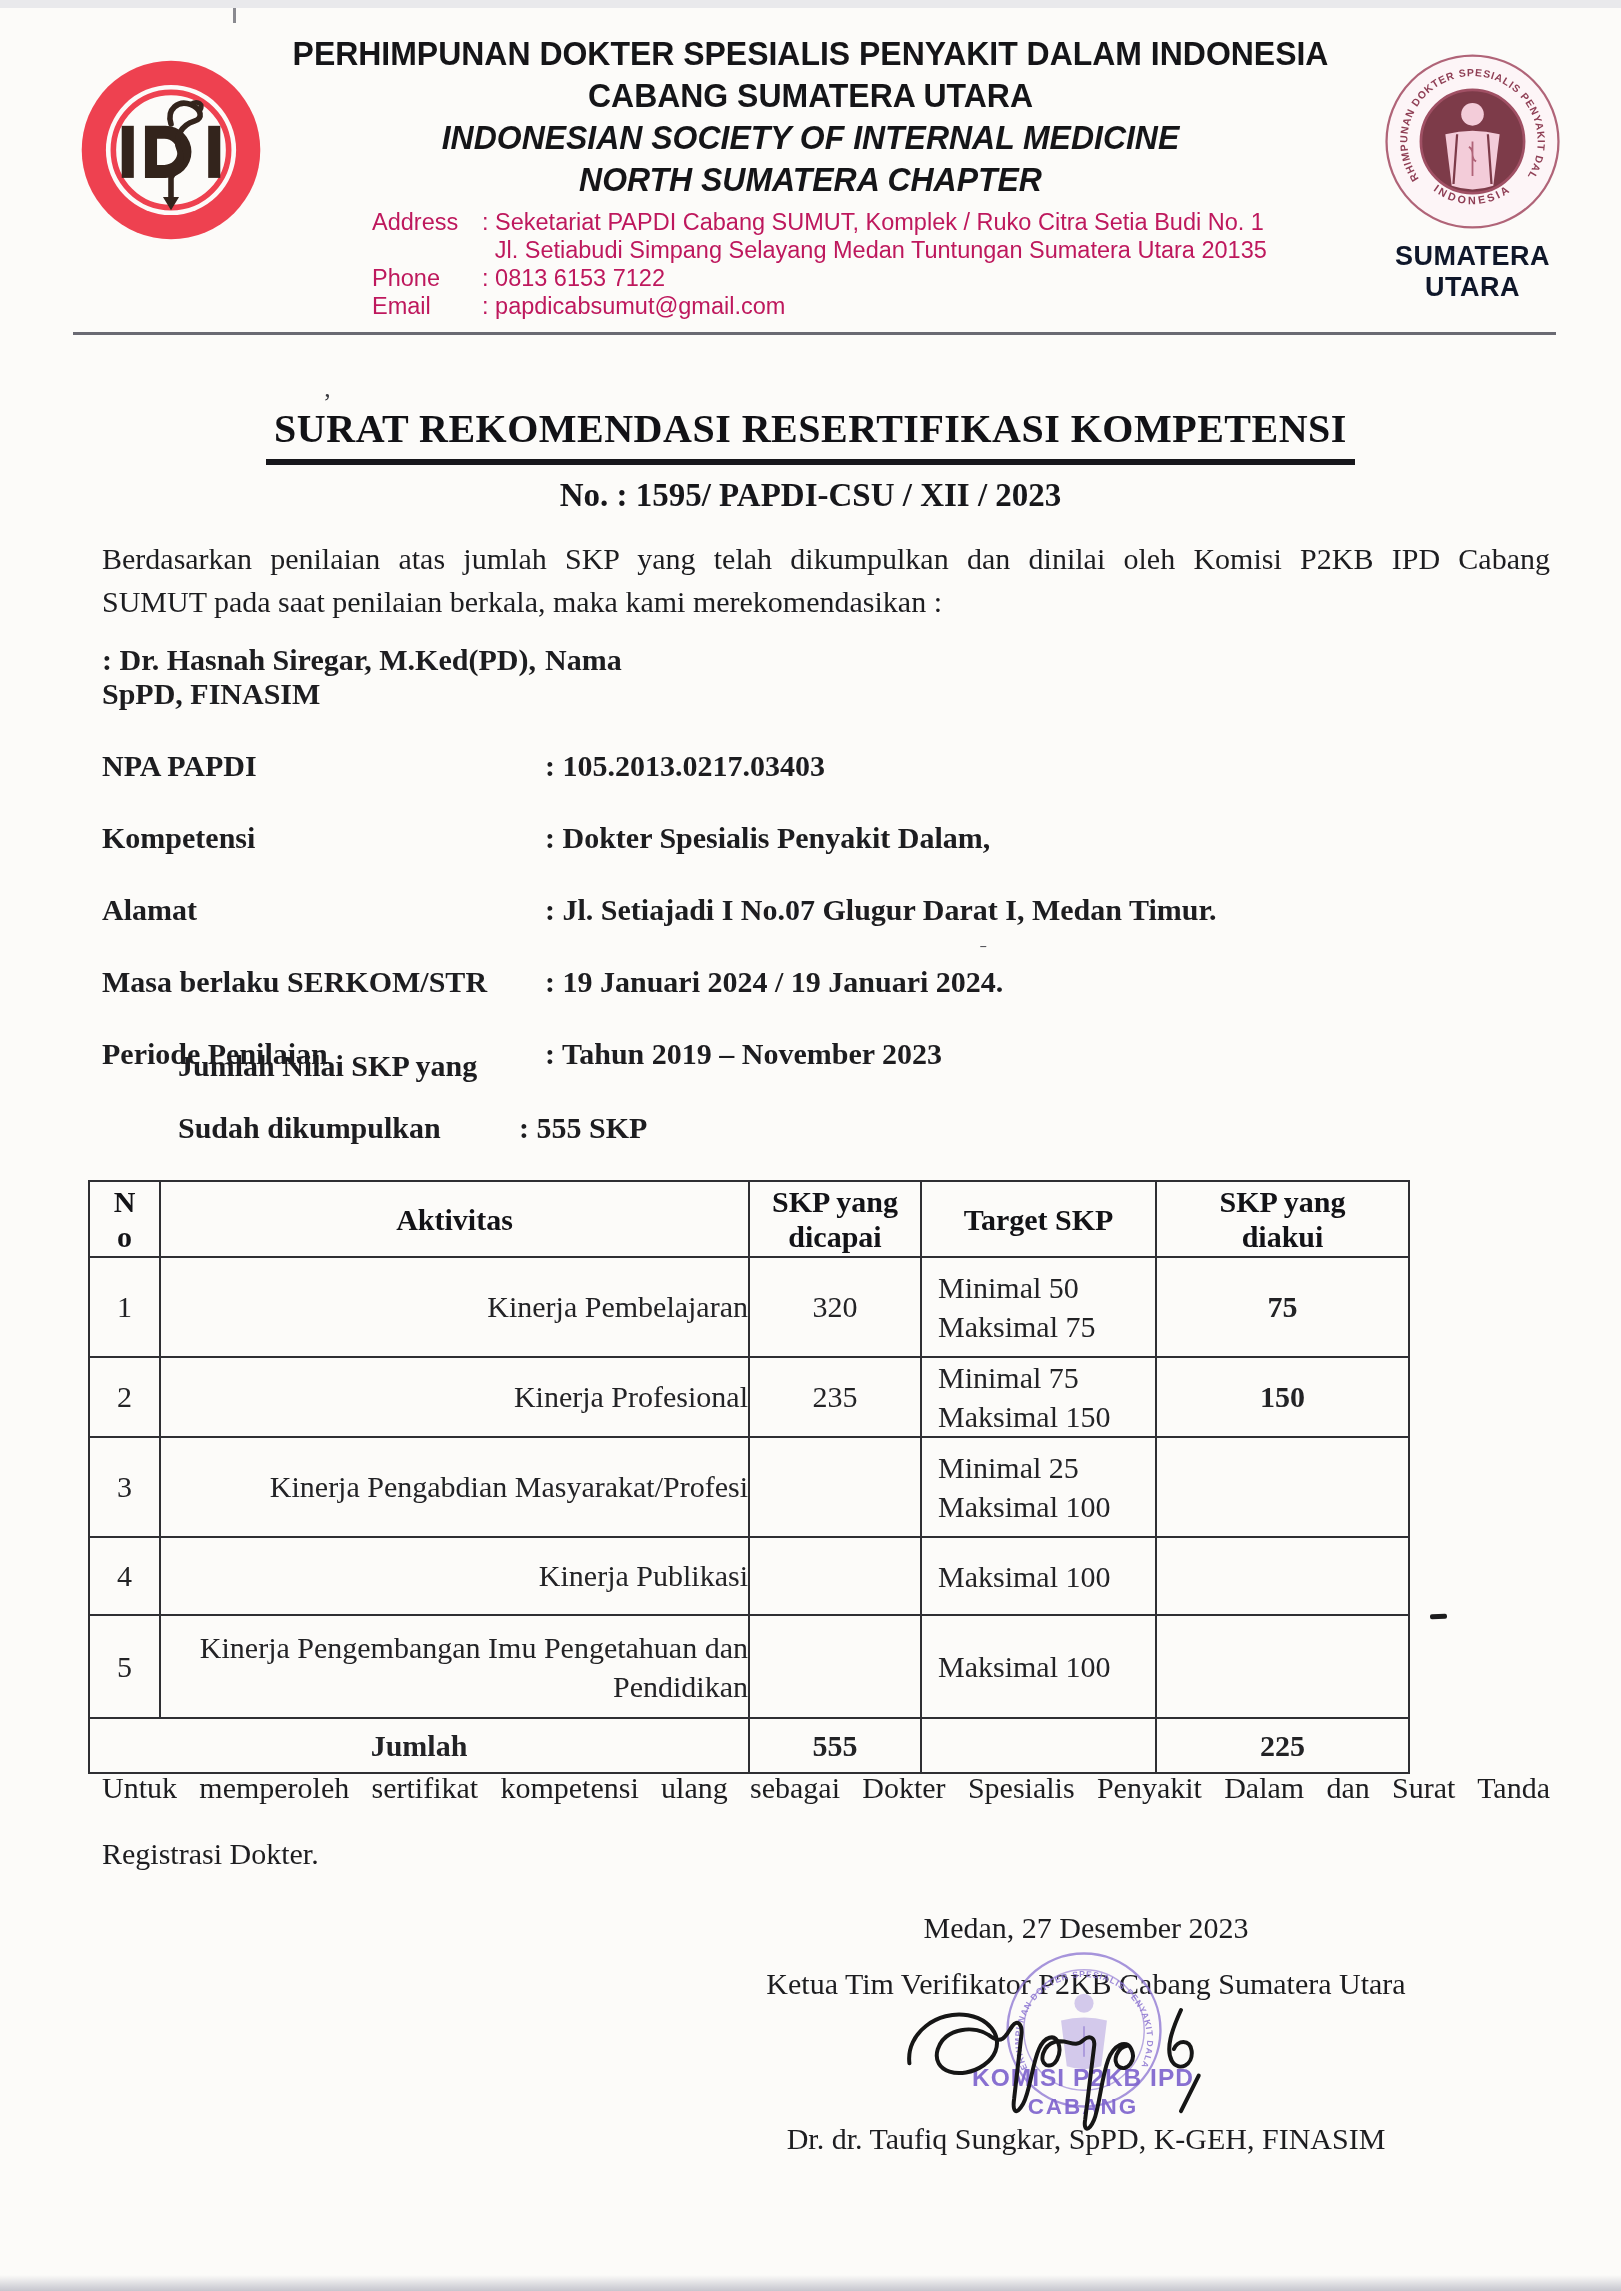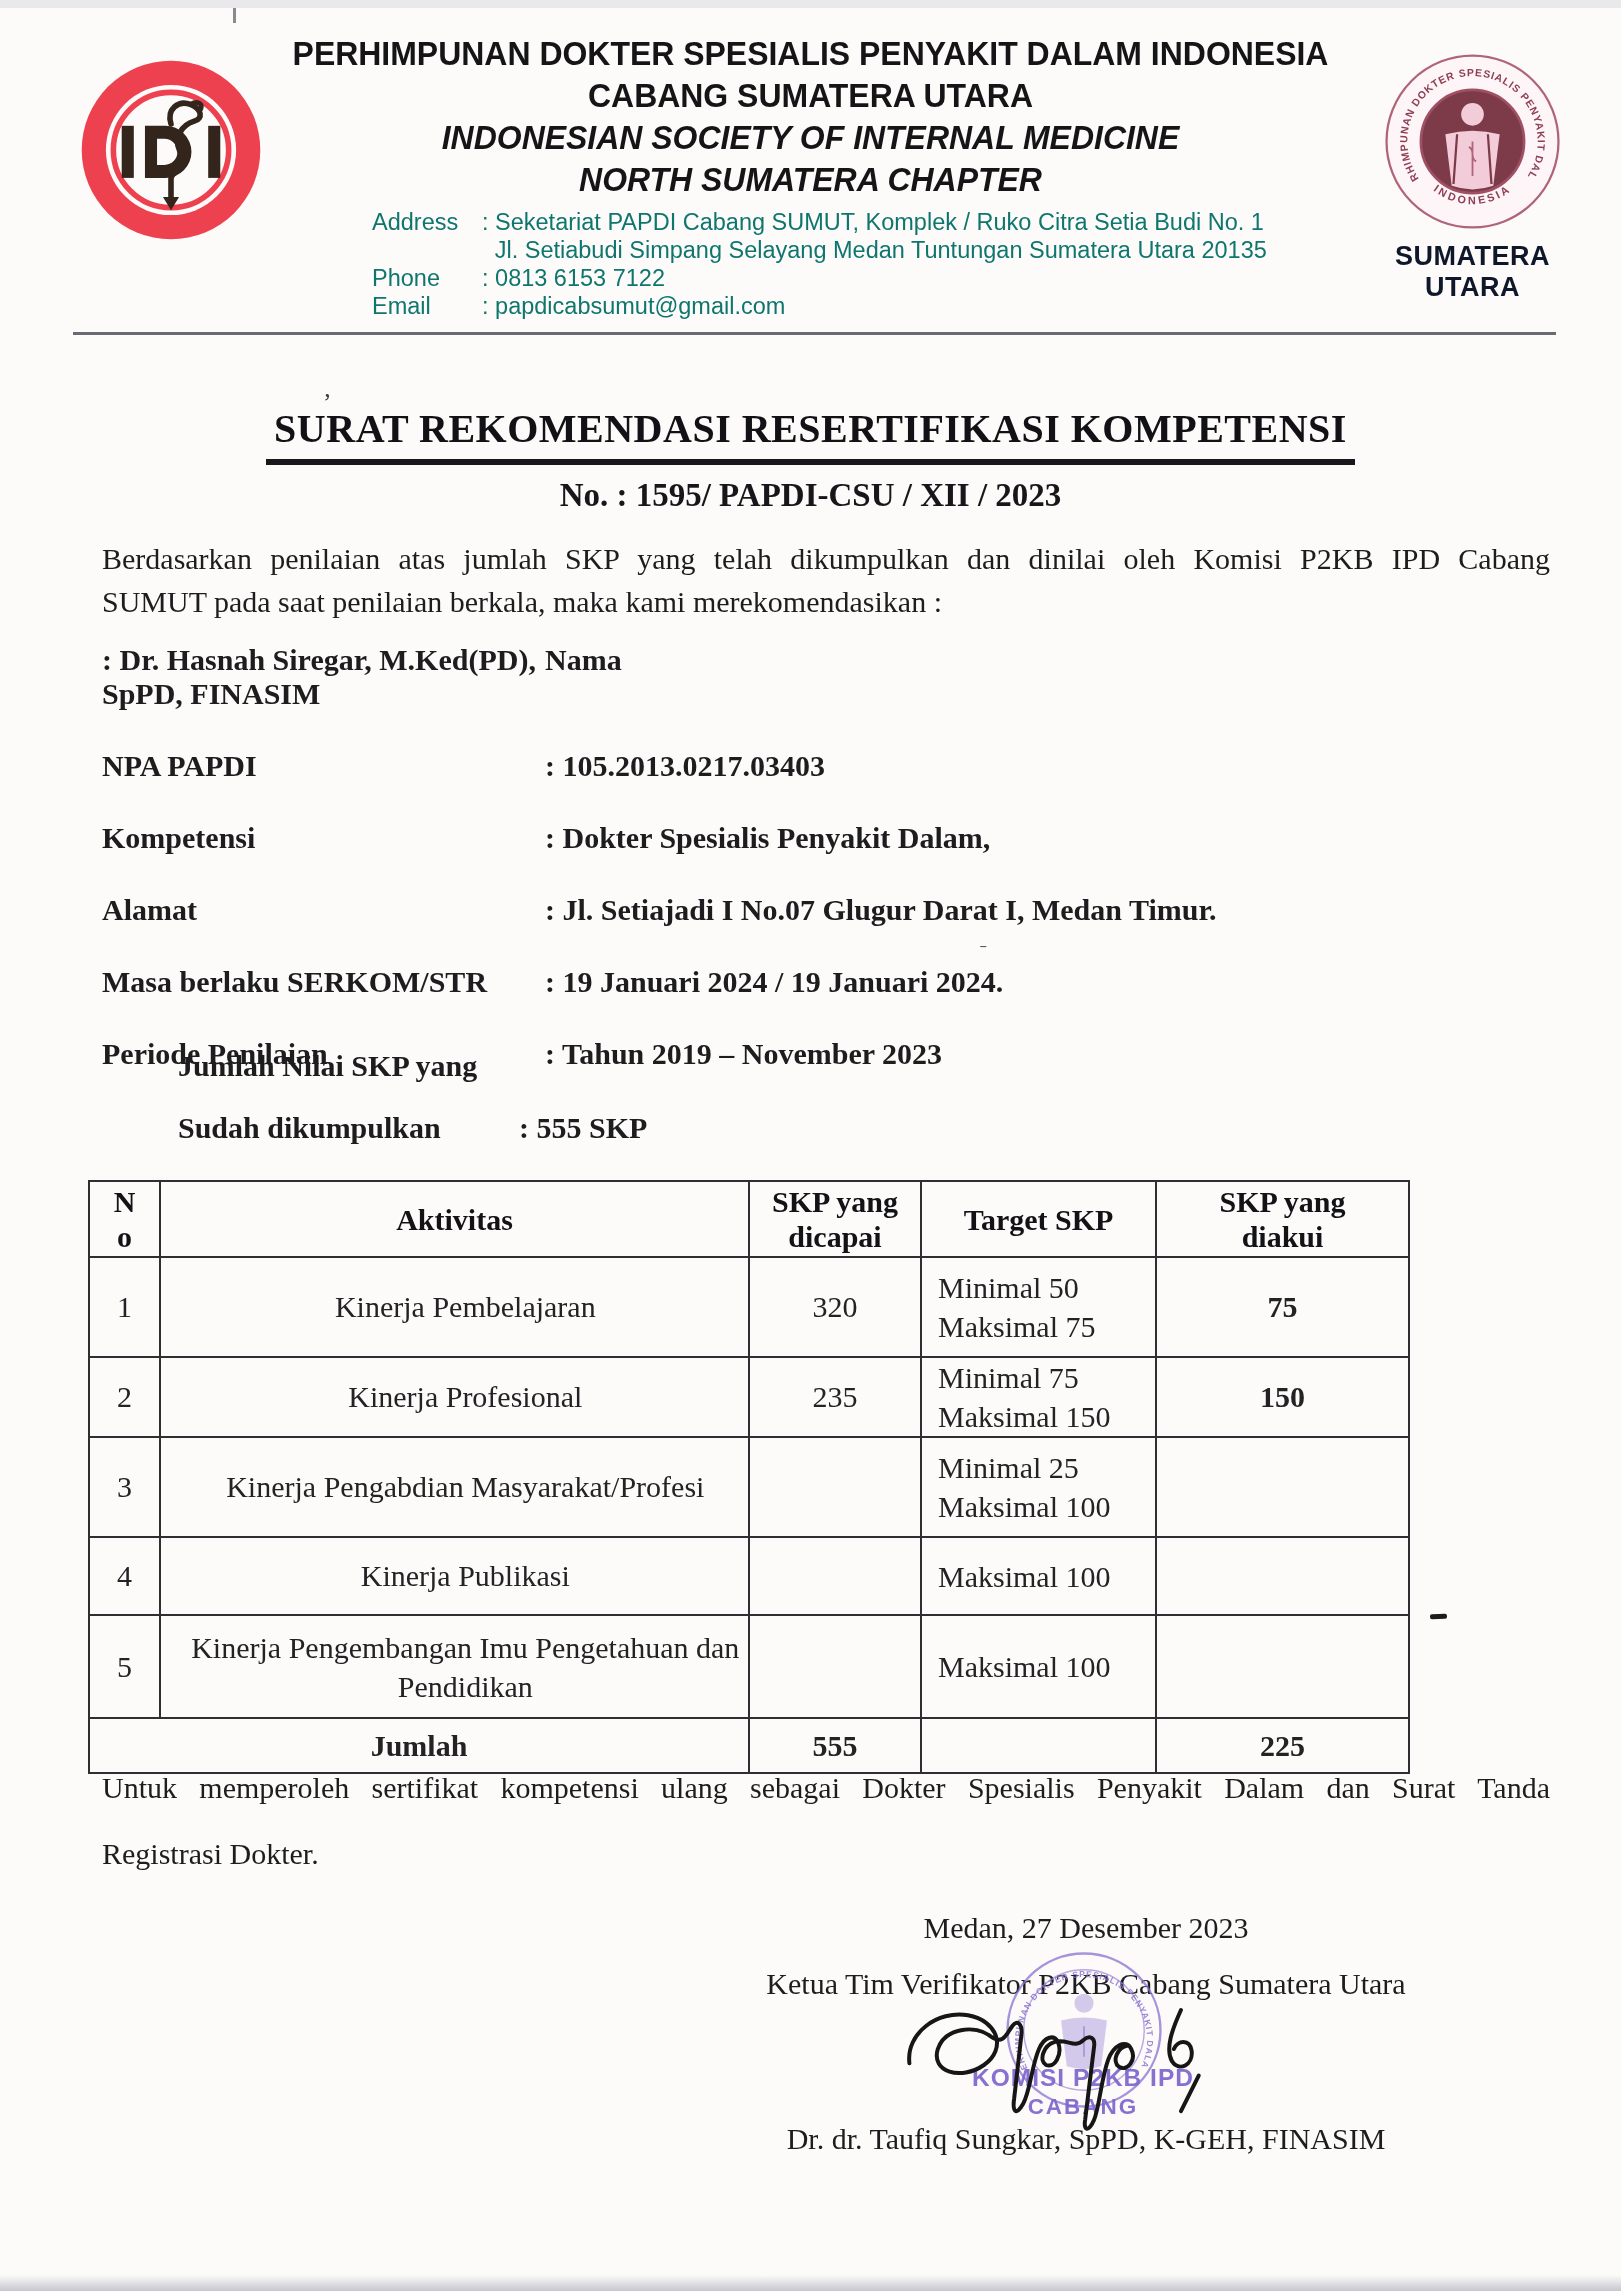--- a/index.html
+++ b/index.html
@@ -9,21 +9,21 @@
     font-family:"Liberation Serif","DejaVu Serif",serif;color:#1d1d20;
   }
   .abs{position:absolute;}
   
   .org-block{left:232px;top:23.5px;width:1157px;text-align:center;}
   .org-line{font-family:"Liberation Sans","DejaVu Sans",sans-serif;font-weight:bold;
     font-size:34px;line-height:42px;color:#151518;white-space:nowrap;
     transform:scaleX(.94);transform-origin:center;}
   .org-line.it{font-style:italic;}
   .contact{margin-top:8.8px;margin-left:140px;width:902px;text-align:left;
-    font-family:"Liberation Sans","DejaVu Sans",sans-serif;font-size:23.5px;line-height:28px;color:#0f766e;}
+    font-family:"Liberation Sans","DejaVu Sans",sans-serif;font-size:23.5px;line-height:28px;color:#be185d;}
   .contact-row{display:grid;grid-template-columns:110px 1fr;}
   .contact-row .cont2{padding-left:12.7px;}
   
   .idi-logo{left:78px;top:49px;width:186px;height:186px;}
   .papdi-wrap{left:1377px;top:43px;width:191px;text-align:center;}
   .papdi-caption{margin-top:4.9px;font-family:"Liberation Sans","DejaVu Sans",sans-serif;
     font-weight:bold;font-size:27px;color:#0f172a;letter-spacing:0.5px;}
   .divider{left:73px;top:324px;width:1483px;height:2.9px;background:#50505c;opacity:.85;}
   
   .title-wrap{left:0;top:397px;width:1621px;text-align:center;}
@@ -36,21 +36,21 @@
   .fields{left:102px;top:635px;width:1448px;font-size:30px;font-weight:bold;}
   .field-row{display:grid;grid-template-columns:443px 1fr;margin-bottom:38px;}
   .skp-block{left:178px;top:1041px;width:882px;font-size:30px;font-weight:bold;}
   .skp-l2{display:grid;grid-template-columns:341px 1fr;margin-top:28px;}
   
   .skp-table{left:88px;top:1172px;width:1319px;border-collapse:collapse;table-layout:fixed;
     font-size:30px;color:#232326;}
   .skp-table td,.skp-table th{border:2.9px solid #2f2f33;padding:0;vertical-align:middle;
     font-weight:normal;background:transparent;}
   .skp-table .c{text-align:center;}
-  .skp-table .akt{text-align:center;padding-left:21.6px;font-family:Liberation Serif, serif;}
+  .skp-table .akt{text-align:right;padding-left:21.6px;font-family:Liberation Serif, serif;}
   .skp-table .tgt{text-align:left;padding-left:16px;line-height:39px;}
   .skp-table .hd{font-weight:bold;text-align:center;line-height:35px;color:#131317;}
   .skp-table .b{font-weight:bold;}
   
   .closing{left:102px;top:1764px;width:1448px;font-size:30px;line-height:31px;}
   .closing .l1{margin-bottom:35px;}
   .sign-block{left:743px;top:1903px;width:686px;text-align:center;font-size:30px;z-index:2;}
   .sign-role{margin-top:21.6px;}
   .sign-name{margin-top:121px;}
   .stamp-svg{left:998px;top:1936px;width:172px;height:172px;z-index:3;}

